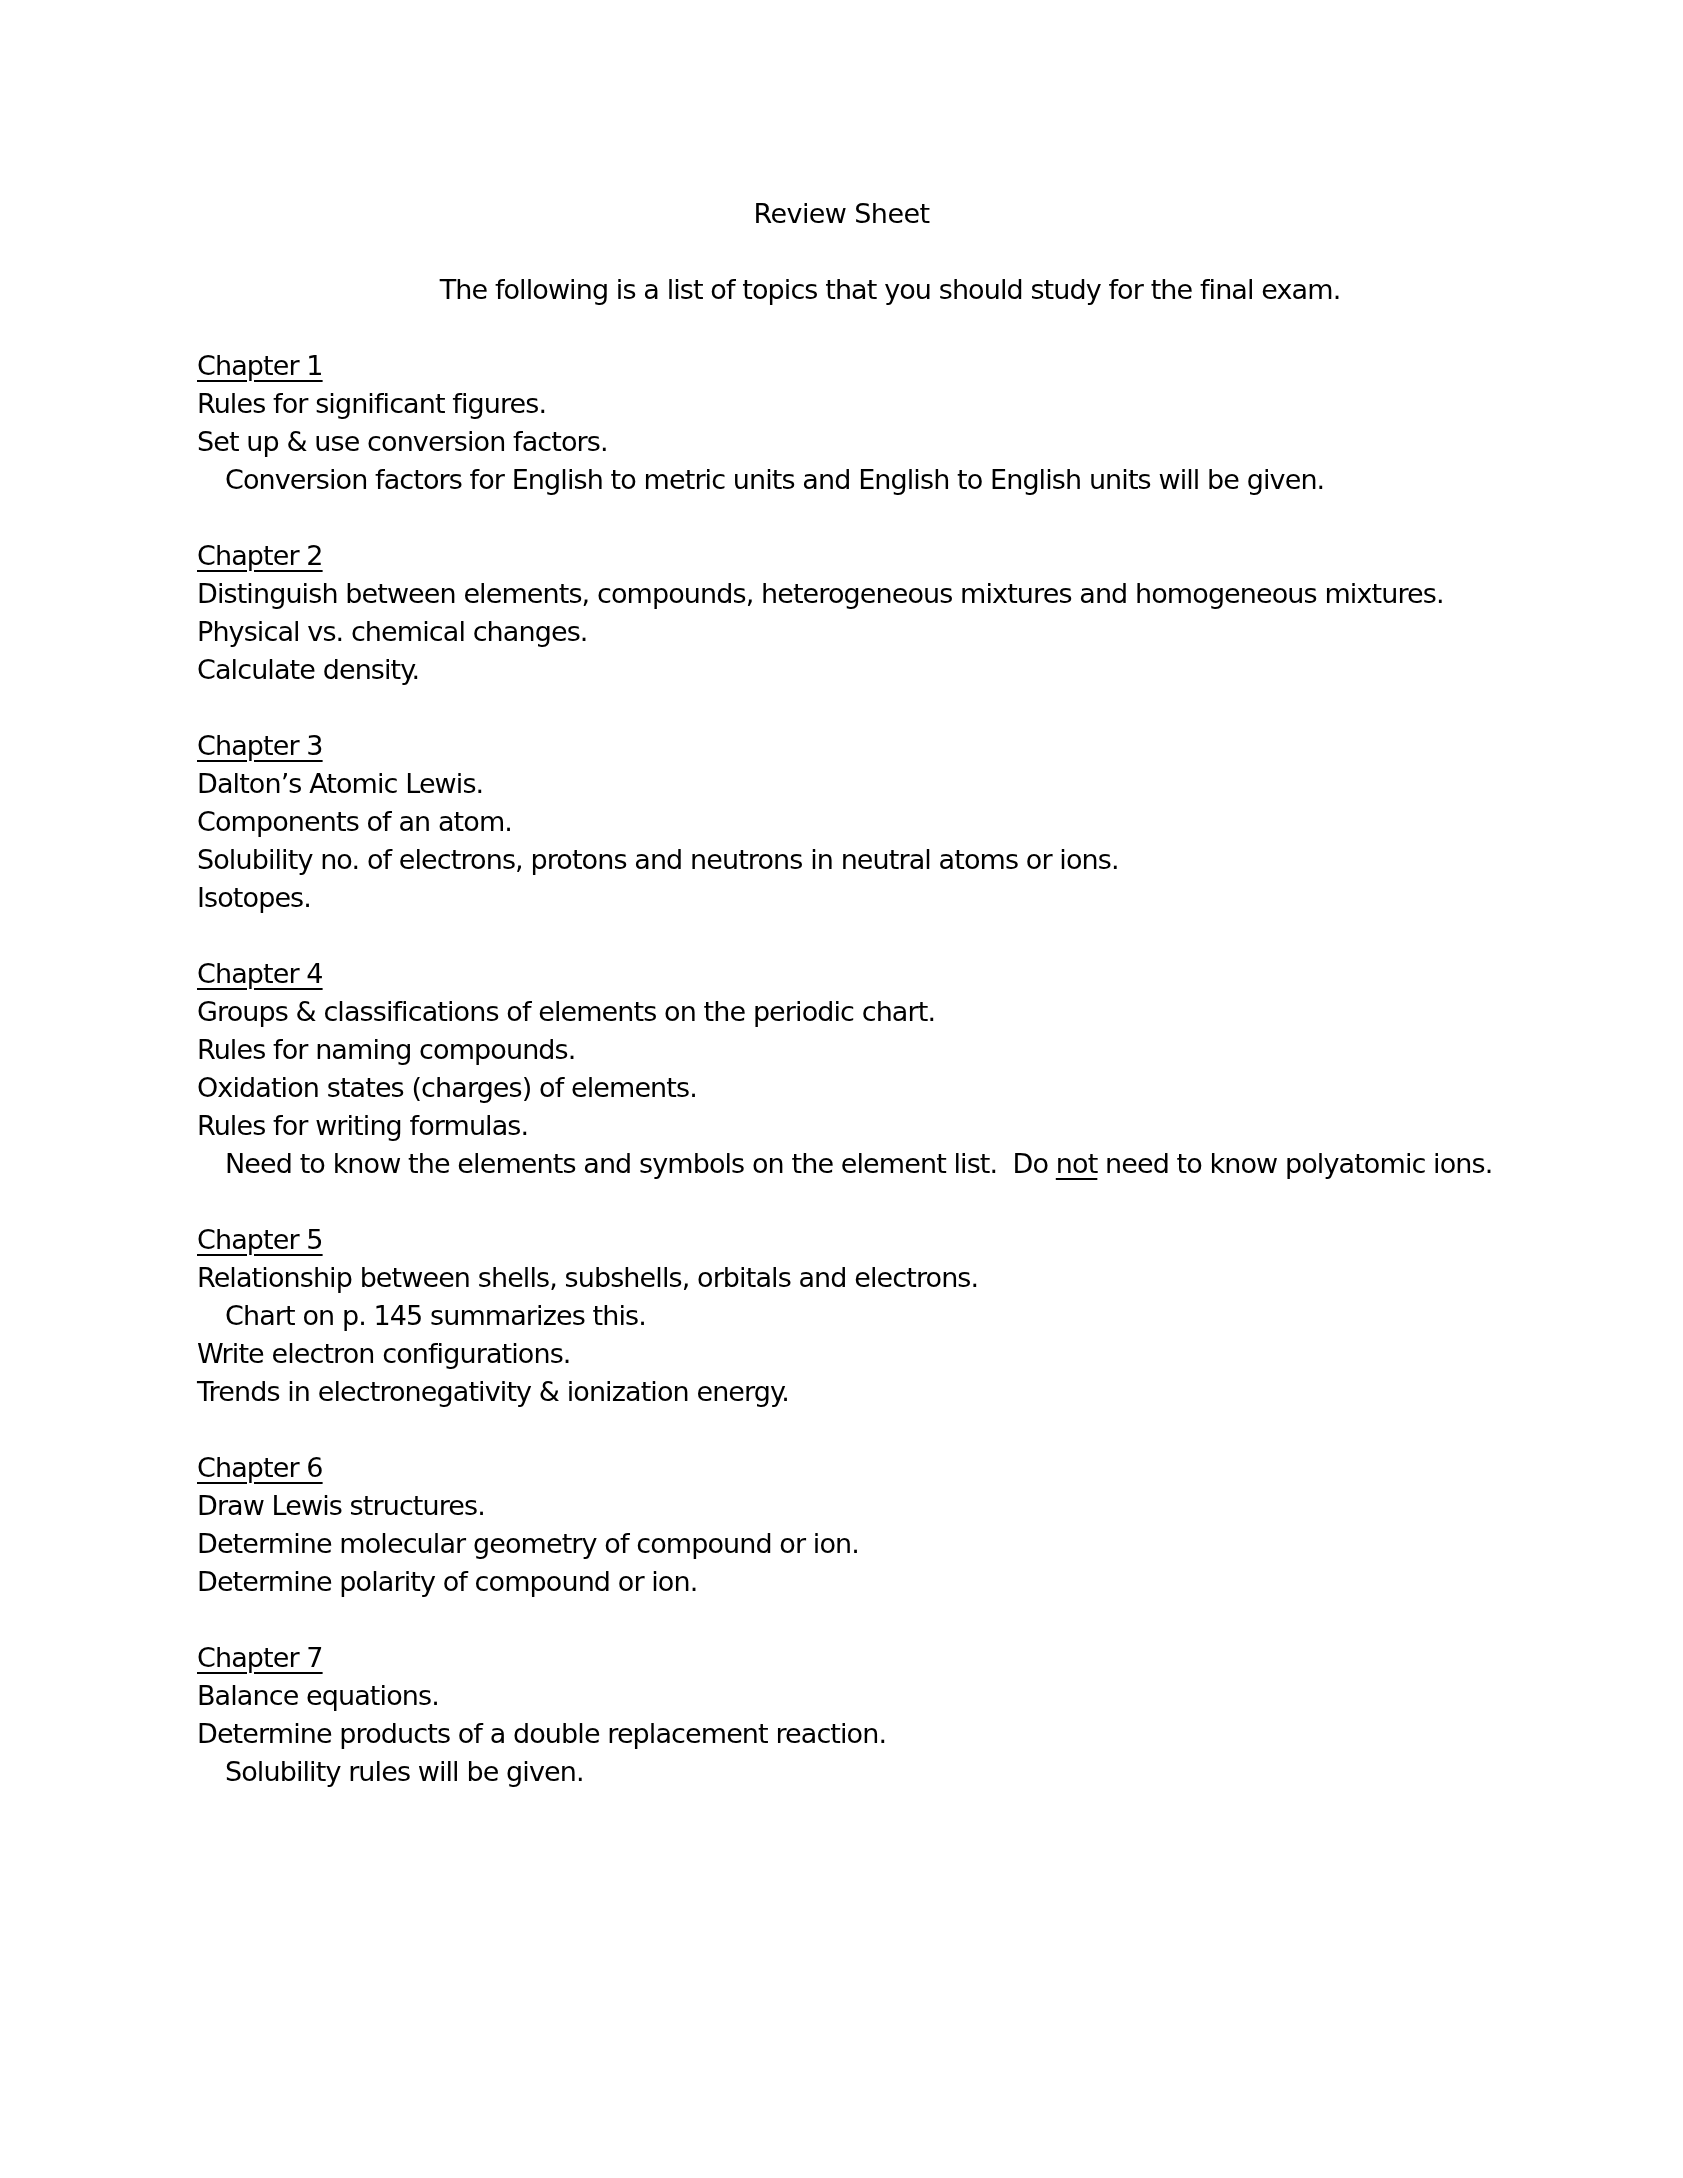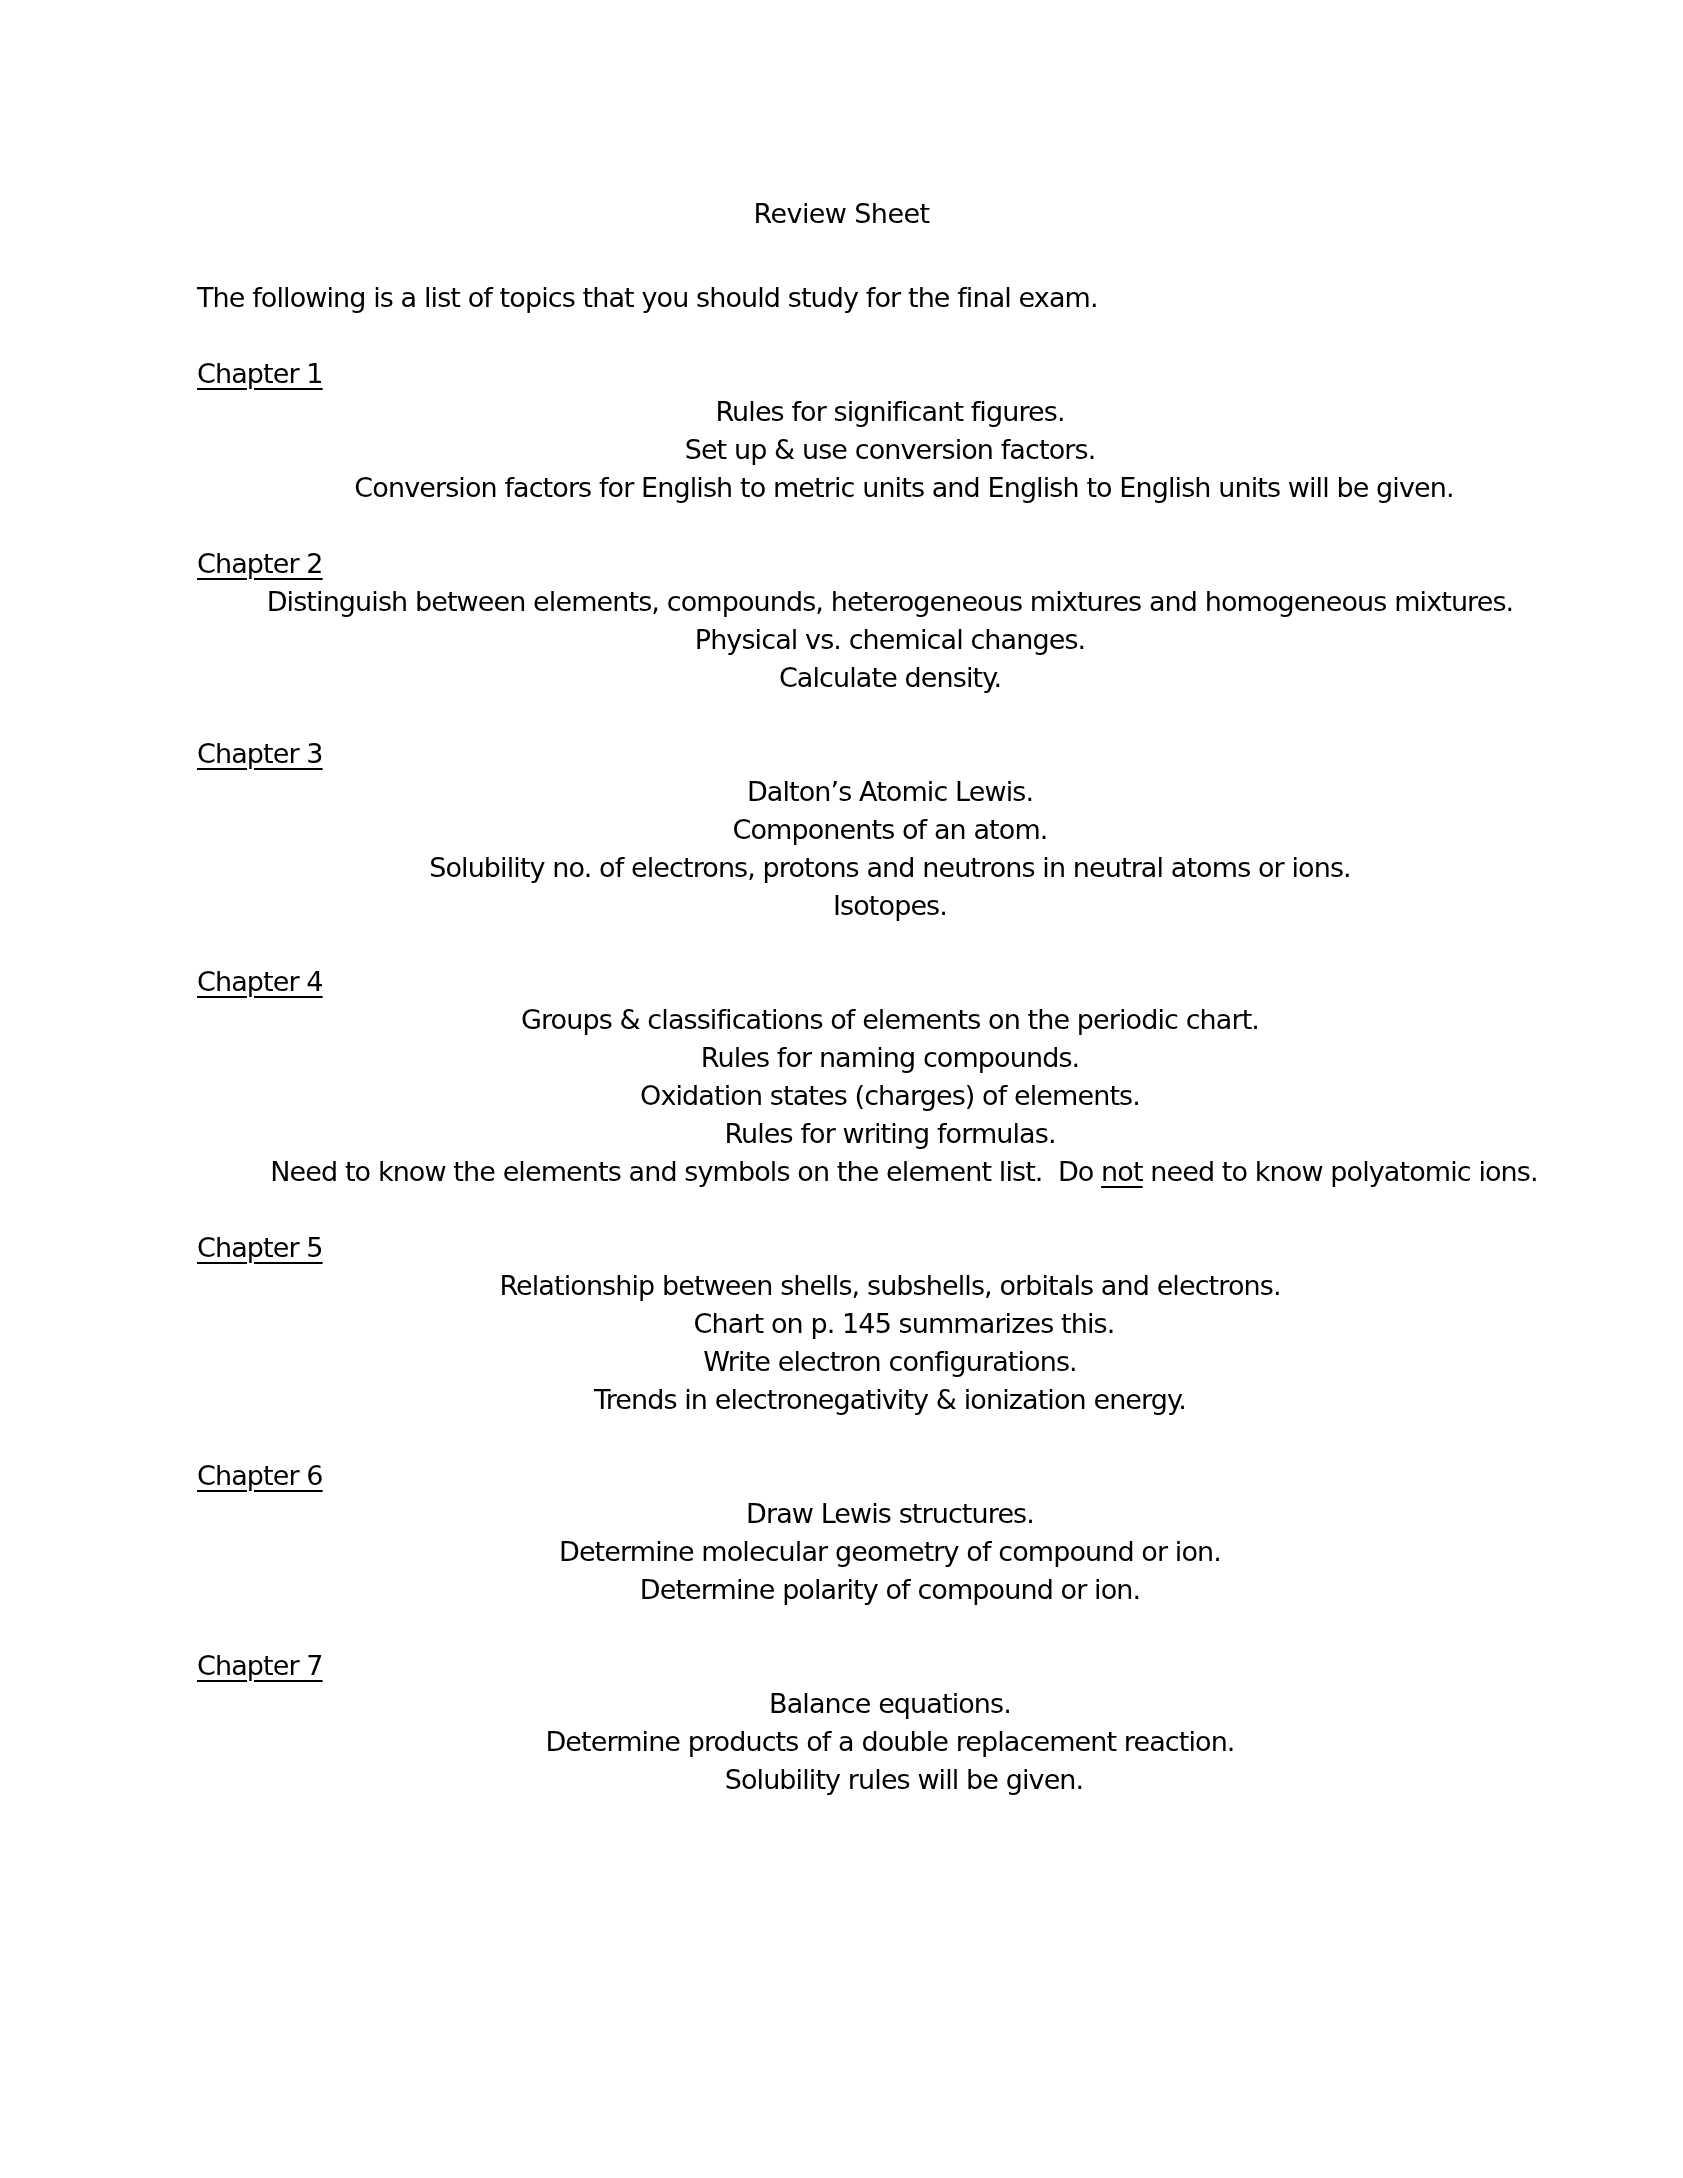--- a/index.html
+++ b/index.html
@@ -35,42 +35,42 @@
     .content {
       position: absolute;
       left: 197px;
       top: 255px;
       width: 1386px;
       font-size: 27px;
       letter-spacing: -0.9px;
       line-height: 38px;
     }
     .intro {
-      margin: 8px 0 38px 0;
+      margin: 0 0 38px 0;
       height: 38px;
       white-space: nowrap;
+      text-align: center;
     }
     .section {
       margin: 0 0 38px 0;
     }
     .chapter-heading {
       display: block;
       height: 38px;
       white-space: nowrap;
       margin-top: 32px;
     }
     .chapter-heading span {
       text-decoration: underline;
       text-underline-offset: 5px;
       text-decoration-thickness: 2px;
     }
     .item {
       height: 38px;
       white-space: nowrap;
-      text-align: center;
     }
     .item.sub {
       padding-left: 28px;
     }
     .u {
       text-decoration: underline;
       text-underline-offset: 5px;
       text-decoration-thickness: 2px;
     }
   </style>

